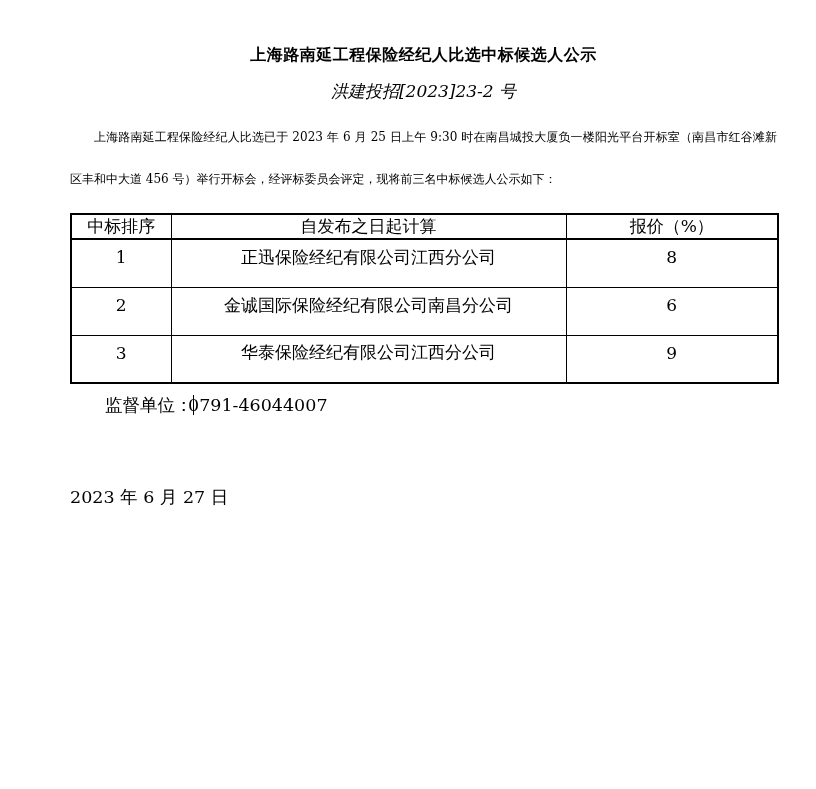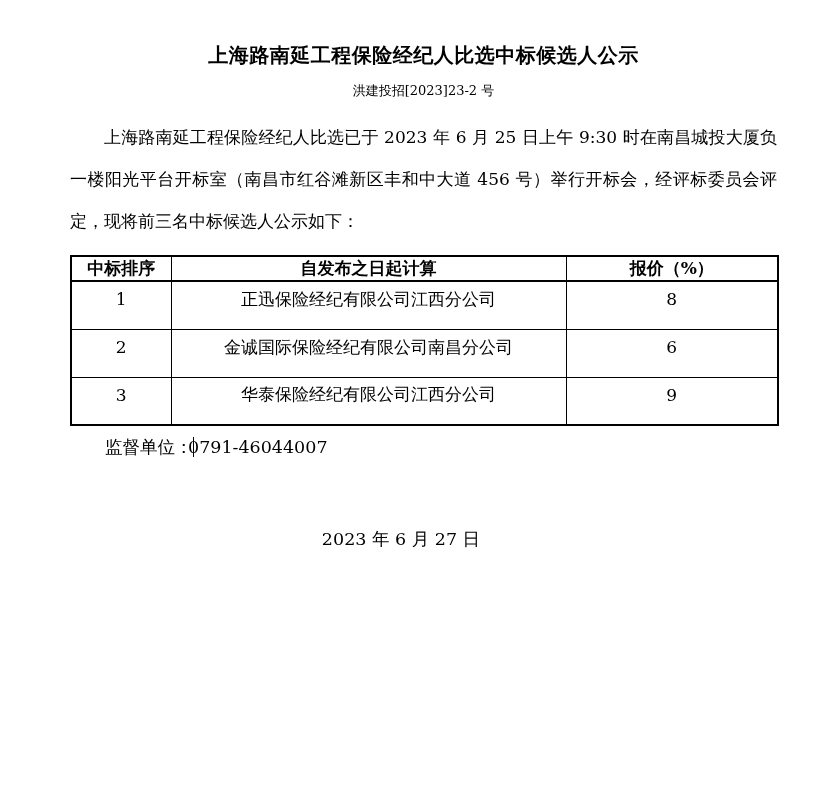--- a/index.html
+++ b/index.html
@@ -12,34 +12,35 @@
     color: #000000;
   }
   .page {
     width: 816px;
     height: 789px;
     background: #ffffff;
     padding: 38px 39px 0 70px; 
   }
   .doc-title {
     text-align: center;
-    font-size: 20px;
+    font-size: 16px;
     font-weight: bold;
     line-height: 34px;
     letter-spacing: 0.5px;
   }
   .doc-number {
     text-align: center;
-    font-size: 13px;
+    font-size: 17px;
     line-height: 24px;
     margin-top: 7px;
+    font-style: italic;
   }
   .intro {
     margin-top: 13px;
-    font-size: 17px;
+    font-size: 12px;
     line-height: 42px;
     text-align: justify;
     text-indent: 2em;
   }
   table.result-table {
     margin-top: 13px;
     width: 707px;
     border-collapse: collapse;
     table-layout: fixed;
     font-size: 17px;
@@ -47,21 +48,21 @@
   .result-table col.c-rank  { width: 100px; }
   .result-table col.c-name  { width: 395px; }
   .result-table col.c-quote { width: 212px; }
   .result-table th, .result-table td {
     border: 1px solid #000000;
     text-align: center;
     font-weight: normal;
   }
   .result-table th {
     height: 22px;
-    font-weight: bold;
+    font-weight: normal;
     vertical-align: middle;
   }
   .result-table td {
     height: 48px;
     vertical-align: middle;
     padding-bottom: 12px;
   }
   
   .result-table { border: 2px solid #000000; }
   .result-table thead th { border-top: 2px solid #000000; border-bottom: 2px solid #000000; }
@@ -87,21 +88,21 @@
     width: 1.5px;
     height: 20px;
     background: #000000;
     vertical-align: -4px;
     margin-right: -6px;
   }
   .doc-date {
     margin-top: 60px;
     font-size: 17.5px;
     line-height: 24px;
-    text-align: center;
+    text-align: left;
     padding-right: 45px;
   }
 </style>
 </head>
 <body>
 
 <div class="page">
 
   <h1 class="doc-title">上海路南延工程保险经纪人比选中标候选人公示</h1>
 

